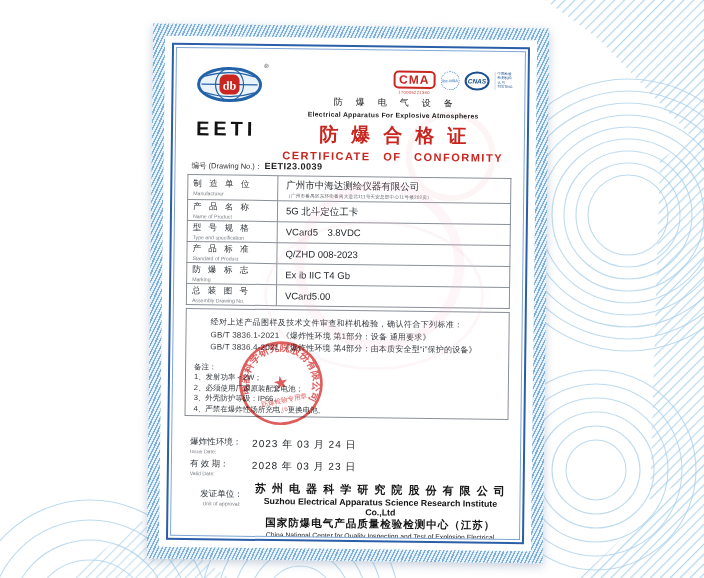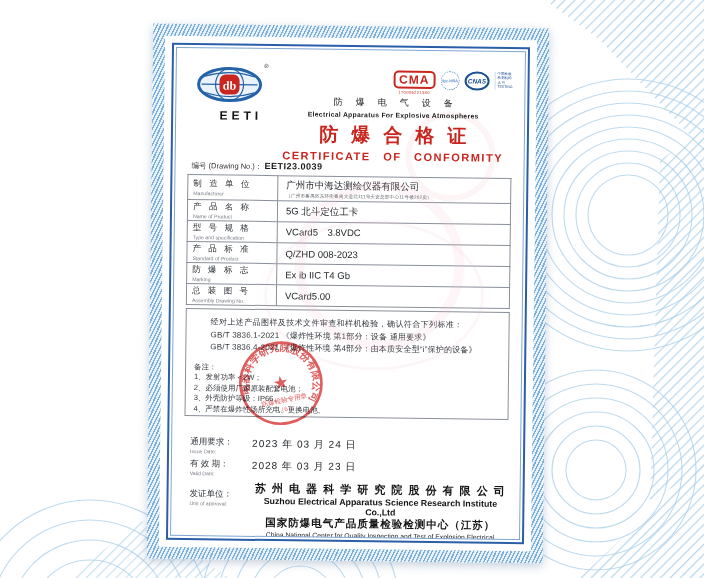--- a/index.html
+++ b/index.html
@@ -18,22 +18,22 @@
   .frame2 { border:1px solid #7fa6d6; height:100%; padding:8px 12px 5px; position:relative; overflow:hidden; background:#fff; }
 
   
   .wm { position:absolute; border-radius:50%; pointer-events:none; }
   .wm.a { width:170px; height:170px; left:120px; top:130px; border:10px solid rgba(238,185,195,.14); }
   .wm.b { width:90px;  height:90px;  right:28px; top:60px;  border:6px solid rgba(238,185,195,.16); }
   .wm.c { width:220px; height:150px; left:90px; top:170px; border:3px solid rgba(238,185,195,.12); }
 
   
   .head { position:relative; height:100px; }
-  .logo-block { position:absolute; left:8px; top:10px; text-align:right; }
-  .eeti { font-weight:bold; font-size:12px; letter-spacing:4px; color:#121212; margin-top:2px; }
+  .logo-block { position:absolute; left:8px; top:10px; text-align:left; }
+  .eeti { font-weight:bold; font-size:20px; letter-spacing:4px; color:#121212; margin-top:11px; }
   .reg { position:absolute; right:-6px; top:-4px; font-size:6px; color:#333; }
   .marks { position:absolute; right:0; top:12px; display:flex; gap:5px; align-items:flex-start; }
   .cma-wrap { text-align:center; }
   .cma { border:2px solid #c8261f; border-radius:5px; color:#c8261f; font-weight:bold;
          font-size:12px; line-height:14px; padding:0 4px; letter-spacing:1px; }
   .cma-no { font-size:4px; color:#c8261f; letter-spacing:.4px; margin-top:1px; }
   .ilac { width:19px; height:19px; border-radius:50%; border:1px dotted #4286bd; color:#2a6ab5;
           font-size:4px; display:flex; align-items:center; justify-content:center; text-align:center; }
   .cnas { width:25px; height:19px; border-radius:50%; border:2px solid #1b4f8f; color:#1b4f8f;
           font-size:6.5px; font-weight:bold; font-style:italic; display:flex; align-items:center; justify-content:center; }
@@ -72,21 +72,21 @@
   
   .dates { margin:20px 0 0 6px; }
   .daterow { display:flex; align-items:flex-start; margin-bottom:4px; }
   .dlbl { width:62px; }
   .dcn { font-size:8.5px; color:#2e3338; }
   .den { font-size:5.2px; color:#787d84; }
   .dval { font-size:10px; color:#1f2326; letter-spacing:1px; }
 
   
   .approval { display:flex; margin:4px 0 0 6px; }
-  .albl { width:64px; padding-top:8px; }
+  .albl { width:64px; padding-top:8px;text-align:center; }
   .ablock { flex:1; text-align:center; }
   .org-cn { font-size:11px; font-weight:bold; color:#141414; letter-spacing:1.5px; }
   .org-en { font-size:8.8px; font-weight:bold; color:#141414; }
   .center-cn { font-size:10.5px; font-weight:bold; color:#141414; letter-spacing:1px; }
   .center-en { font-size:6.8px; color:#222; margin-top:1px; }
 </style>
 </head>
 <body>
 
 <div class="stage">
@@ -256,21 +256,21 @@
               <textPath href="#ringpath" startOffset="25%" text-anchor="middle">苏州电器科学研究院股份有限公司</textPath>
             </text>
             <text x="50" y="56" font-size="20" fill="#d84040" text-anchor="middle">★</text>
             <text x="50" y="72" font-size="7.5" fill="#d84040" text-anchor="middle">防爆检验专用章</text>
             <text x="50" y="82" font-size="7" fill="#d84040" text-anchor="middle">（6）</text>
           </svg>
 
           <div class="dates">
             <div class="daterow">
               <div class="dlbl">
-                <div class="dcn">通用要求：</div>
+                <div class="dcn">爆炸性环境：</div>
                 <div class="den">Issue Date:</div>
               </div>
               <div class="dval">2023 年 03 月 24 日</div>
             </div>
             <div class="daterow">
               <div class="dlbl">
                 <div class="dcn">有 效 期：</div>
                 <div class="den">Valid Date:</div>
               </div>
               <div class="dval">2028 年 03 月 23 日</div>

